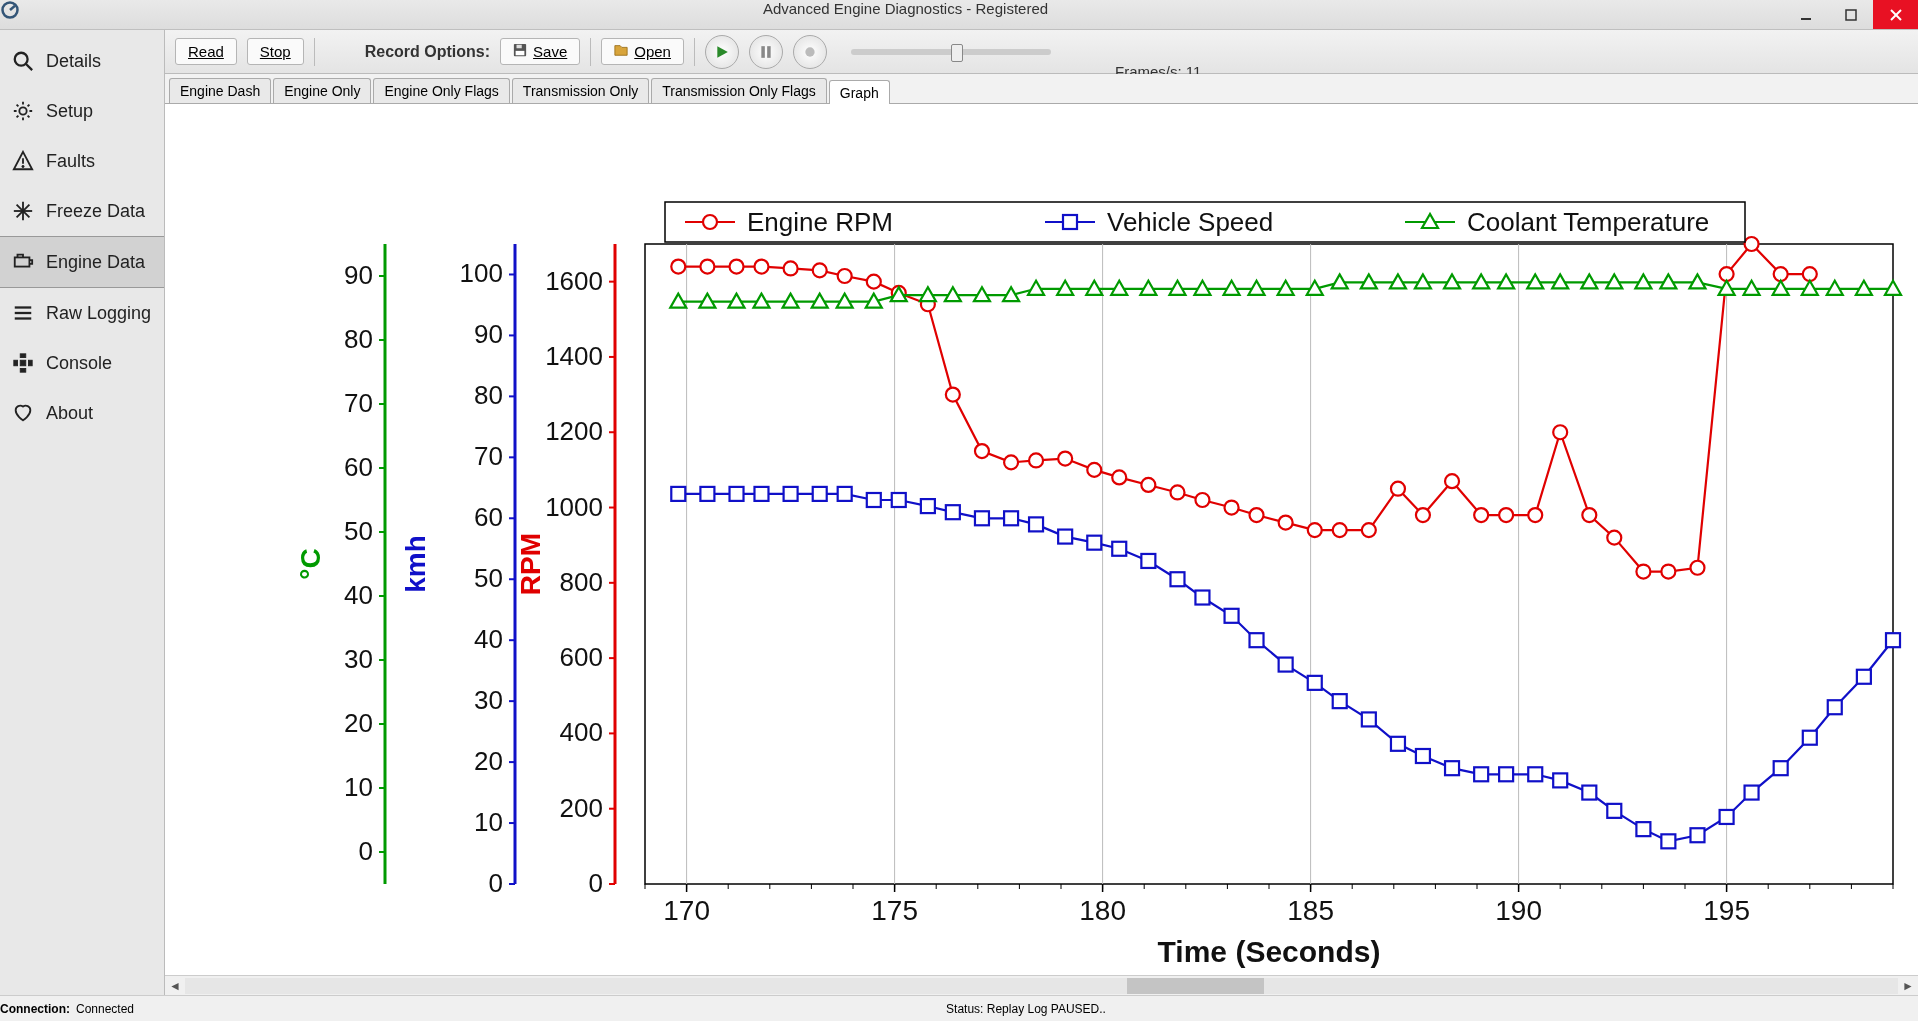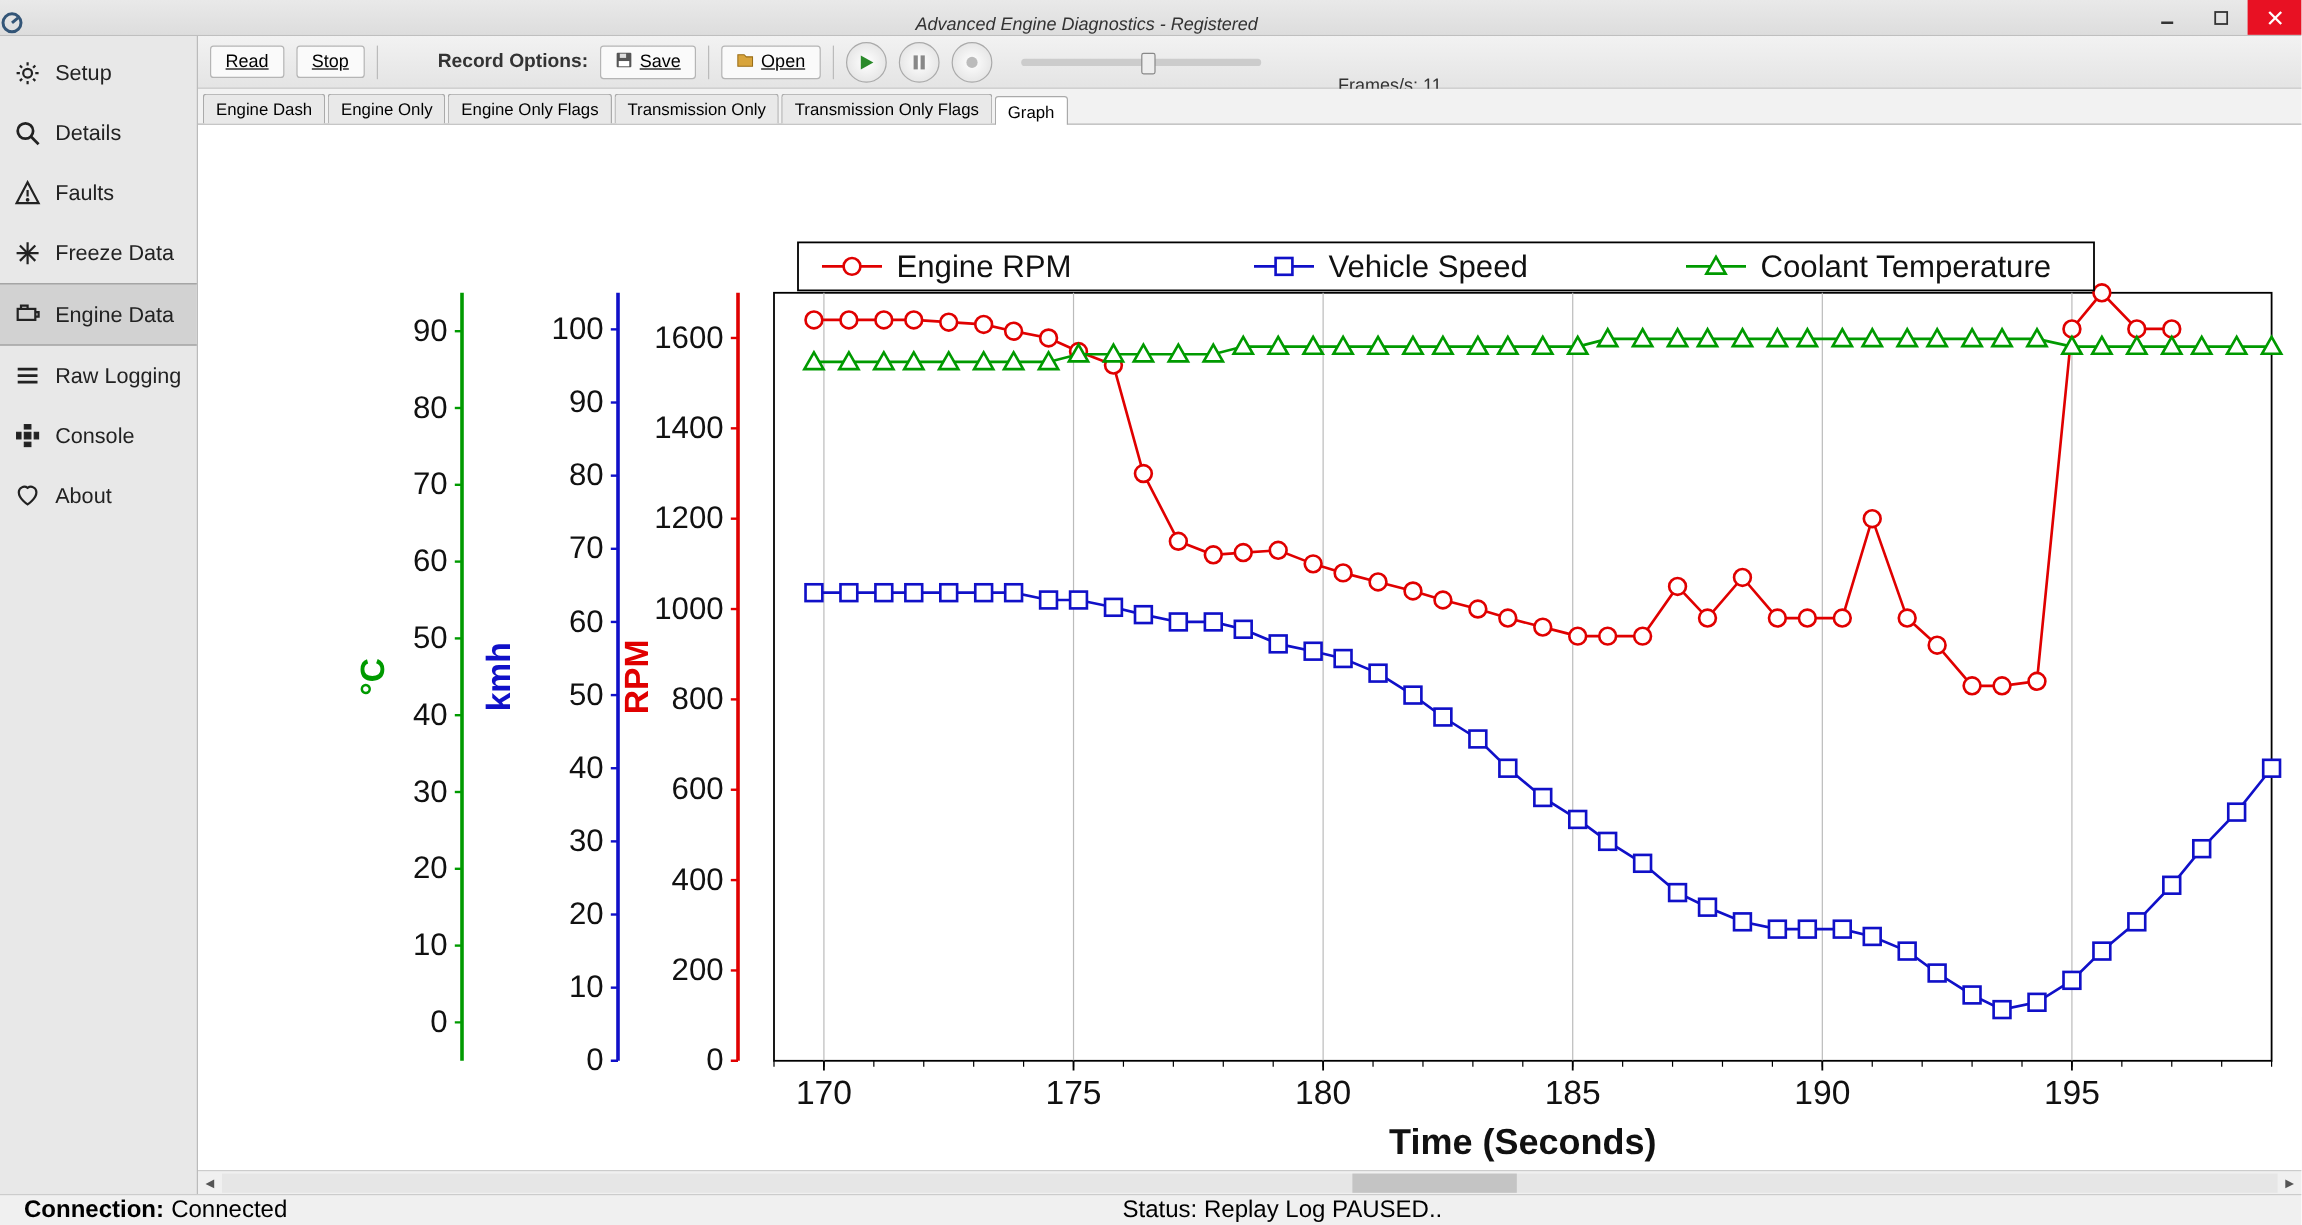--- a/index.html
+++ b/index.html
@@ -1,21 +1,20 @@
 <!DOCTYPE html>
 <html><head>
 <meta charset="utf-8">
 <style>
   * { box-sizing: border-box; margin: 0; padding: 0; }
   html, body { width: 1918px; height: 1021px; font-family: "Segoe UI", Tahoma, sans-serif; font-size: 14px; background: #fff; overflow: hidden; }
   .titlebar {
     height: 30px; background: linear-gradient(#e9e9e9,#dddddd);
-    border-bottom: 1px solid #bfbfbf; display: flex; align-items: flex-end;
+    border-bottom: 1px solid #bfbfbf; display: flex; align-items: flex-start;
     padding: 0 0 0 0;
-    font-style: italic;
   }
   .titlebar .app-icon { width: 20px; height: 20px; margin-right: 8px; }
   .titlebar .app-icon svg { width:100%; height:100%; }
   .titlebar .title { flex:1; text-align:center; font-size:15px; color:#333; }
   .win-btns { display:flex; height:100%; }
   .win-btn { width:45px; display:flex; align-items:center; justify-content:center; }
   .win-btn.close { background:#e81123; }
   .win-btn svg { width:12px; height:12px; }
 
   .body-row { display:flex; height: calc(100% - 30px - 26px); }
@@ -82,21 +81,21 @@
   .hscroll {
     height:20px; background:#f0f0f0; border-top:1px solid #ccc;
     display:flex; align-items:center;
   }
   .hscroll .arrow { width:20px; text-align:center; font-size:12px; color:#555; cursor:pointer; }
   .hscroll .track { flex:1; height:16px; background:#e6e6e6; position:relative; }
   .hscroll .thumb { position:absolute; height:100%; background:#c4c4c4; left:55%; width:8%; }
 
   .statusbar {
     height:26px; background:#f0f0f0; border-top:1px solid #ccc;
-    display:flex; align-items:center; font-size:20px; padding:0 20px;
+    display:flex; align-items:center; font-size:12px; padding:0 0;
   }
   .statusbar .conn-label { font-weight:bold; margin-right:6px; }
   .statusbar .center { flex:1; text-align:center; }
 </style>
 </head>
 <body>
 
 <div class="titlebar">
   <span class="app-icon">
     <svg viewBox="0 0 24 24">
@@ -124,34 +123,34 @@
     </div>
   </div>
 </div>
 
 <div class="body-row">
 
   <div class="sidebar" id="sidebar">
       <div class="side-item">
         <span class="ic">
           <svg viewBox="0 0 24 24">
+            <circle cx="10" cy="10" r="7" fill="none" stroke="#222" stroke-width="2.5"></circle>
+            <line x1="15" y1="15" x2="22" y2="22" stroke="#222" stroke-width="2.5"></line>
+          </svg>
+        </span>
+        <span>Details</span>
+      </div>
+      <div class="side-item">
+        <span class="ic">
+          <svg viewBox="0 0 24 24">
             <circle cx="12" cy="12" r="4" fill="none" stroke="#222" stroke-width="2"></circle>
             <path d="M12 2v3M12 19v3M2 12h3M19 12h3M5 5l2 2M17 17l2 2M19 5l-2 2M5 19l2-2" stroke="#222" stroke-width="2"></path>
           </svg>
         </span>
         <span>Setup</span>
-      </div>
-      <div class="side-item">
-        <span class="ic">
-          <svg viewBox="0 0 24 24">
-            <circle cx="10" cy="10" r="7" fill="none" stroke="#222" stroke-width="2.5"></circle>
-            <line x1="15" y1="15" x2="22" y2="22" stroke="#222" stroke-width="2.5"></line>
-          </svg>
-        </span>
-        <span>Details</span>
       </div>
       <div class="side-item">
         <span class="ic">
           <svg viewBox="0 0 24 24">
             <polygon points="12,2 22,21 2,21" fill="none" stroke="#222" stroke-width="2"></polygon>
             <line x1="12" y1="9" x2="12" y2="15" stroke="#222" stroke-width="2"></line>
             <circle cx="12" cy="18" r="1.2" fill="#222"></circle>
           </svg>
         </span>
         <span>Faults</span>

